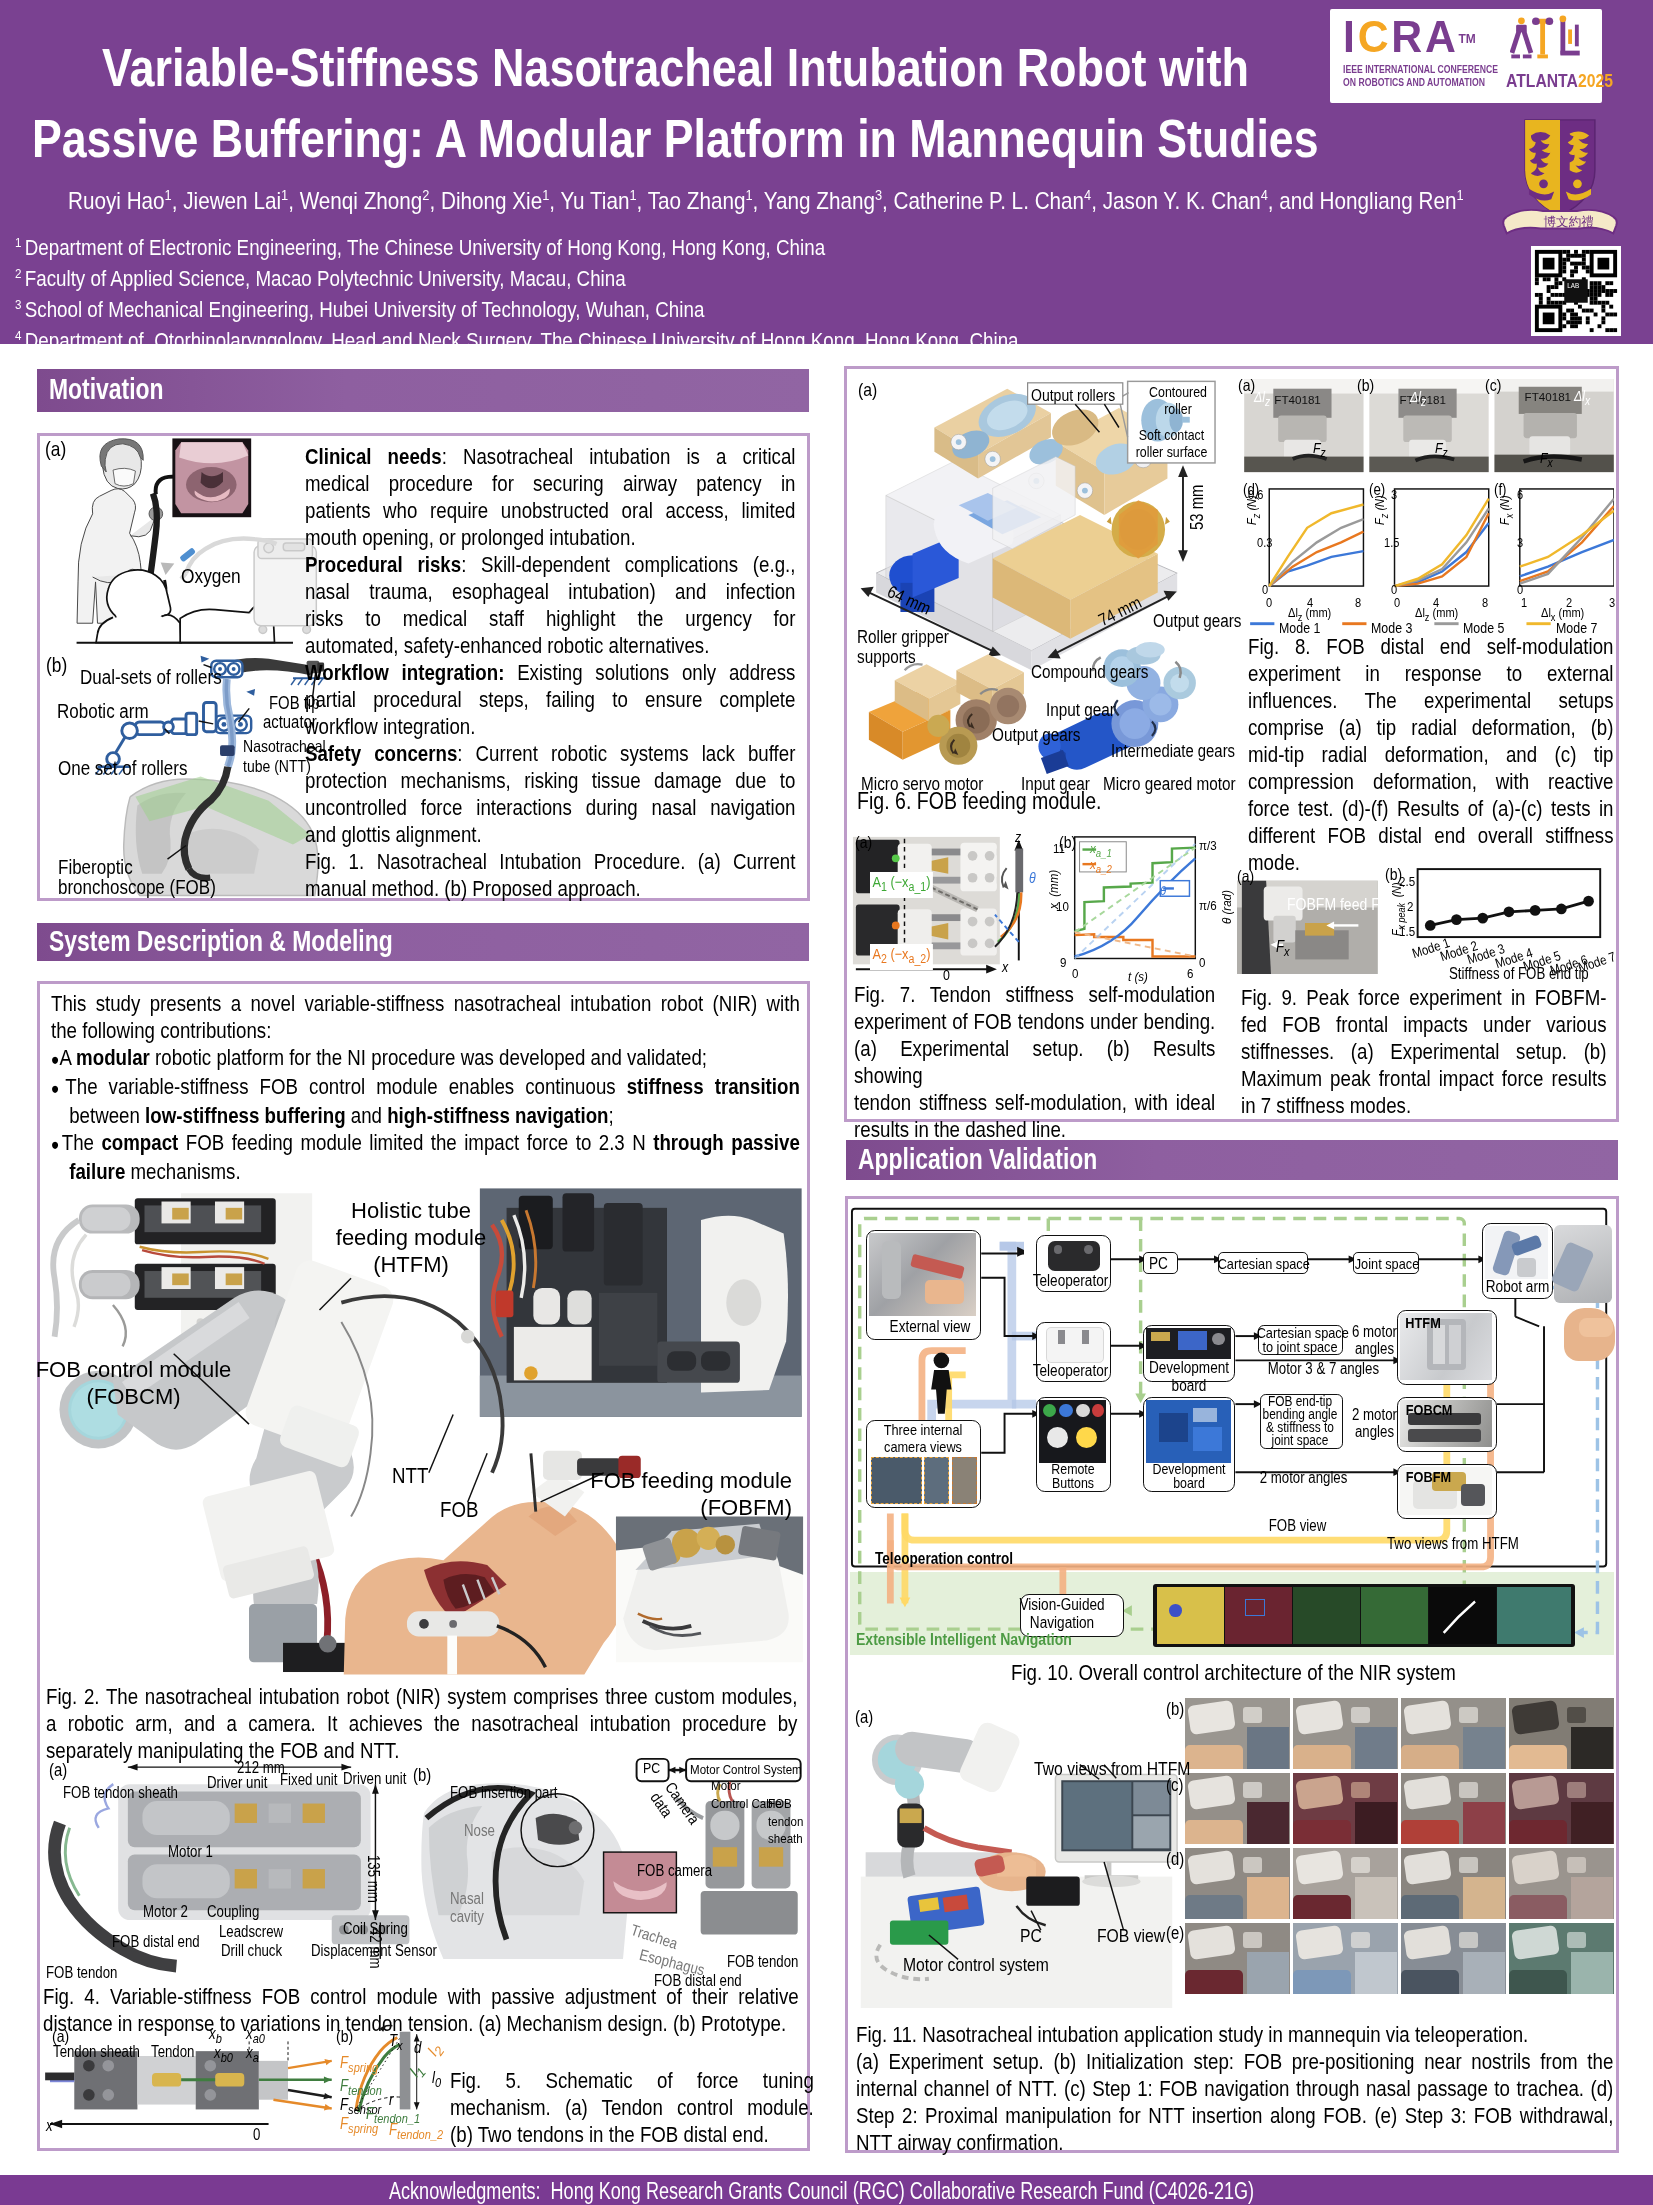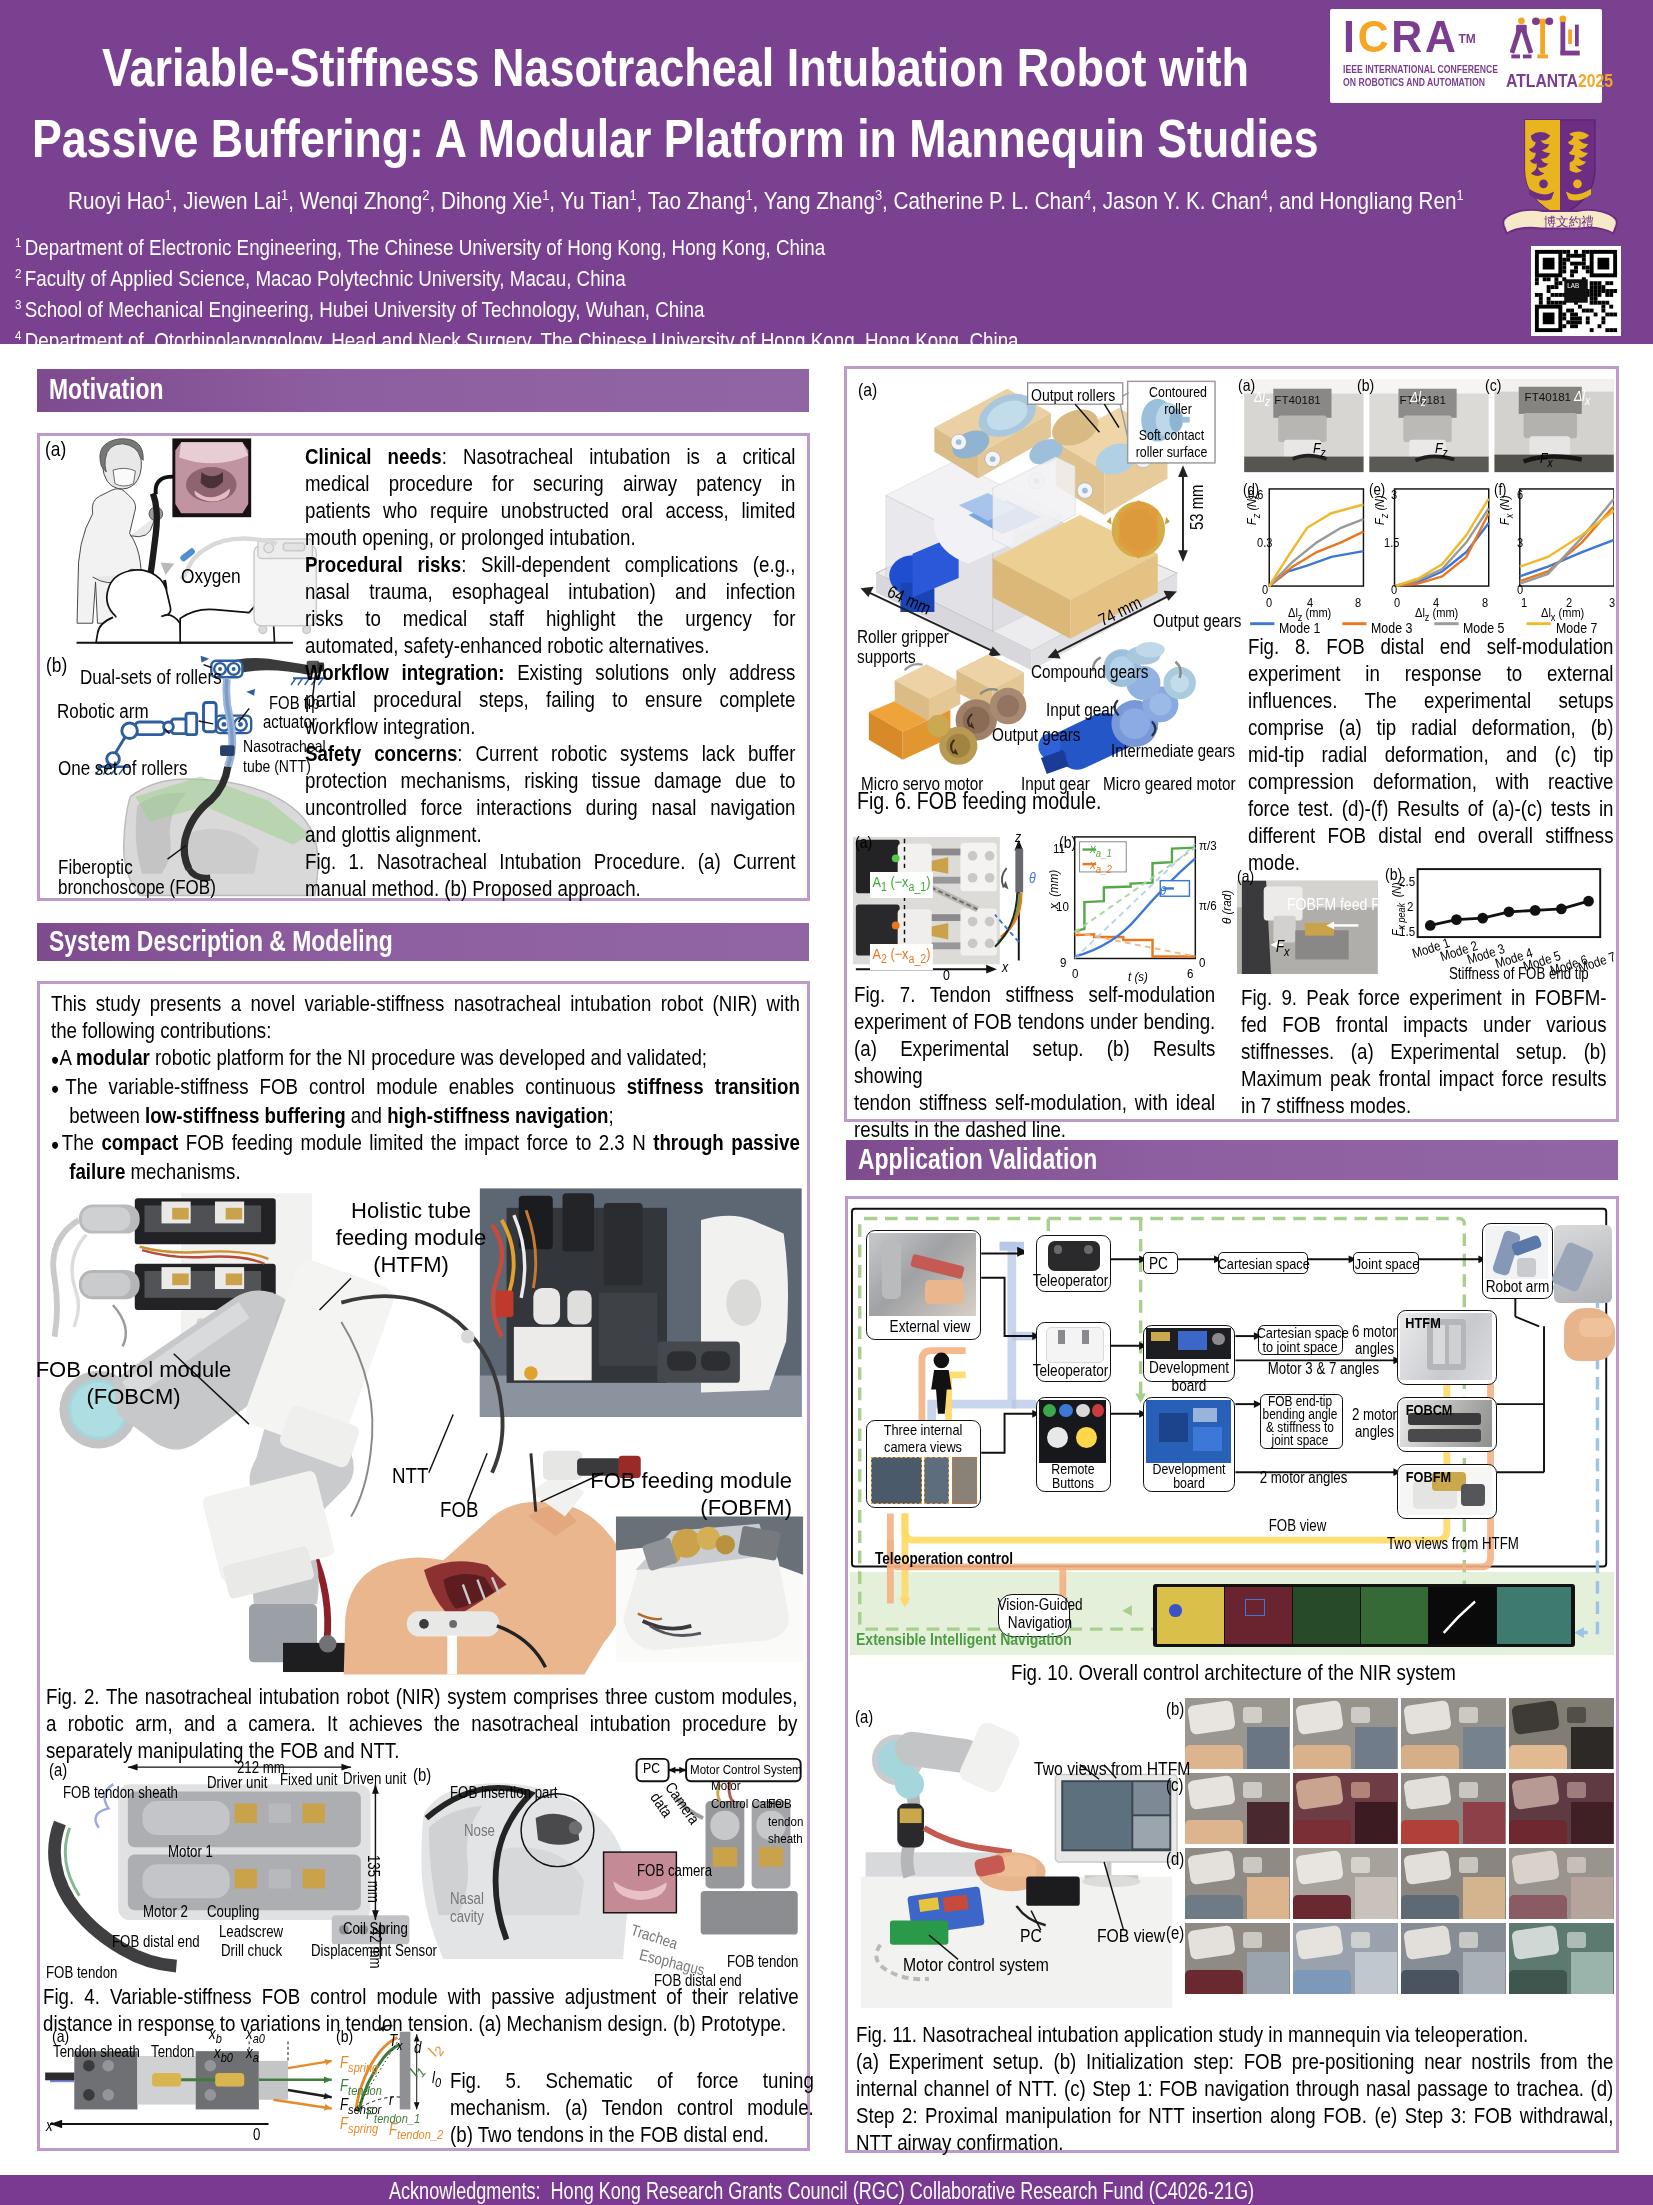--- a/index.html
+++ b/index.html
@@ -1305,21 +1305,21 @@
 <div class="ntxt" style="left:1245px;top:1469px;width:117px;font-size:15.6px;">2 motor angles</div>
 <div class="ntxt" style="left:1249px;top:1517px;width:97px;font-size:15.6px;">FOB view</div>
 <div class="ntxt" style="left:1376px;top:1535px;width:146px;font-size:15.6px;">Two views from HTFM</div>
 <div class="abs" style="left:875px;top:1550px;font-size:16px;font-weight:bold;color:#000;transform:scaleX(0.85);transform-origin:left top;white-space:pre;">Teleoperation control</div>
 
 <div class="abs" style="left:1554px;top:1225px;width:58px;height:78px;background:linear-gradient(160deg,#d9dadc 0%,#aeb0b3 100%);border-radius:5.8px;"></div>
 <div class="abs" style="left:1558px;top:1245px;width:29px;height:44px;background:#9aa6b8;border-radius:4.9px;transform:rotate(24deg);"></div>
 <div class="abs" style="left:1564px;top:1308px;width:51px;height:53px;background:#e7b48c;border-radius:20.4px 24px 19.4px 14.6px;"></div>
 <div class="abs" style="left:1579px;top:1318px;width:34px;height:19.4px;background:#efc29c;border-radius:7.8px;"></div>
 
-<div class="node" style="left:998px;top:1594px;width:72px;height:43px;border-radius:14px;border-width:1.5px;">
+<div class="node" style="left:1020px;top:1594px;width:104px;height:43px;border-radius:9px;border-width:1.5px;">
  <div class="ntxt" style="left:-9.7px;top:1px;width:102px;line-height:17.5px;font-size:16px;">Vision-Guided<br>Navigation</div>
 </div>
 <div class="abs" style="left:856px;top:1630px;font-size:16.5px;font-weight:bold;color:#4d9b44;transform:scaleX(0.85);transform-origin:left top;white-space:pre;">Extensible Intelligent Navigation</div>
 <div class="abs" style="left:1153px;top:1584px;width:422px;height:63px;background:#111;border-radius:2.9px;"></div>
 <div class="abs" style="left:1157px;top:1587px;width:67px;height:57px;background:#d8c04a;"></div>
 <div class="abs" style="left:1225px;top:1587px;width:67px;height:57px;background:#6a2430;"></div>
 <div class="abs" style="left:1293px;top:1587px;width:67px;height:57px;background:#274a28;"></div>
 <div class="abs" style="left:1361px;top:1587px;width:67px;height:57px;background:#356a36;"></div>
 <div class="abs" style="left:1429px;top:1587px;width:67px;height:57px;background:#0a0a0a;"></div>
 <div class="abs" style="left:1497px;top:1587px;width:74px;height:57px;background:#3f7a6e;"></div>

